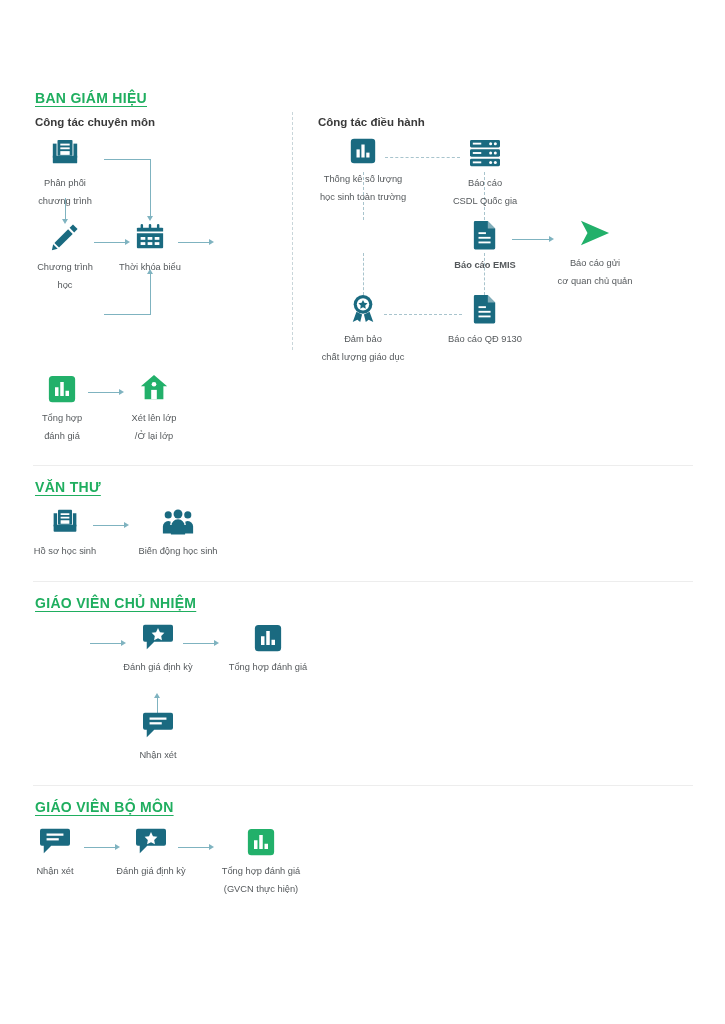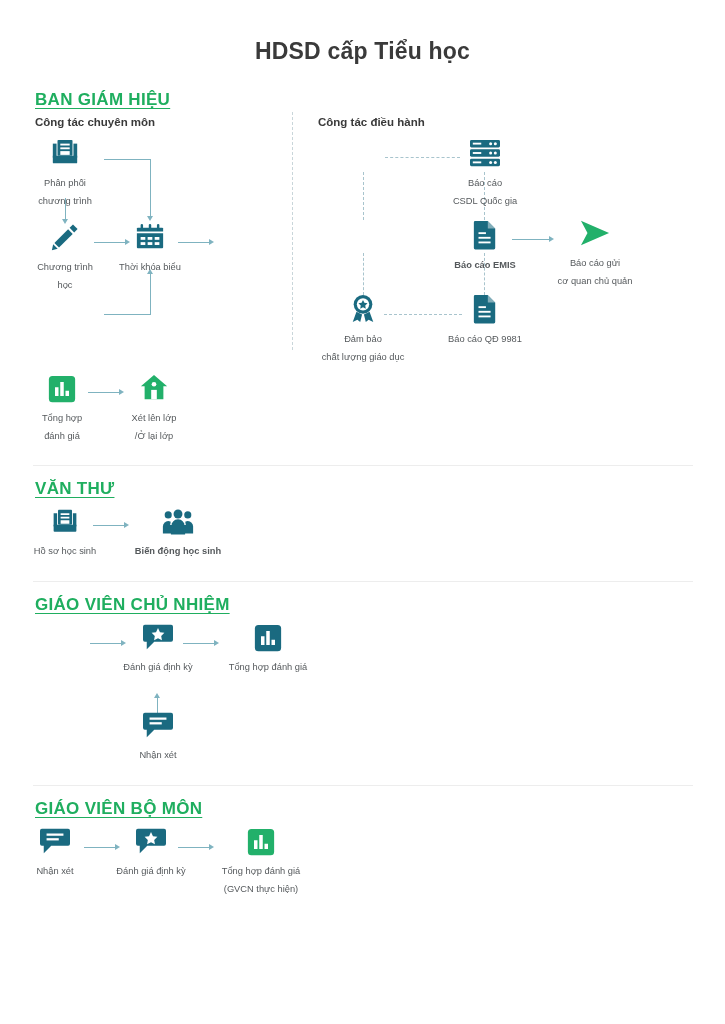--- a/index.html
+++ b/index.html
@@ -18,21 +18,21 @@
     top: 38px; left: 0; width: 725px;
     text-align: center;
     font-size: 23px;
     font-weight: bold;
     color: #3a3a3a;
     letter-spacing: 0.2px;
   }
 
   .section-header {
     position: absolute;
-    font-size: 17px;
+    font-size: 14px;
     font-weight: bold;
     color: #1fae5f;
     text-decoration: underline;
     text-underline-offset: 3px;
     letter-spacing: 0.3px;
   }
 
   .col-title {
     position: absolute;
     font-size: 11.5px;
@@ -87,21 +87,20 @@
     border-bottom: 5px solid #7fb3c0;
     border-left: 3.5px solid transparent;
     border-right: 3.5px solid transparent;
   }
 </style>
 </head>
 <body>
 
 <div class="page">
 
-  <div class="page-title">HDSD cấp Tiểu học</div>
 
   <div class="section-header" style="left:35px; top:90px;">BAN GIÁM HIỆU</div>
 
   <div class="col-title" style="left:35px; top:116px;">Công tác chuyên môn</div>
 
   <div class="col-title" style="left:318px; top:116px;">Công tác điều hành</div>
 
   <div class="vdivider" style="left:292px; top:112px; height:238px;"></div>
 
   <div class="conn v" style="left:65px; top:198px; height:22px;"></div>
@@ -201,20 +200,32 @@
   <div class="conn dash-h" style="left:385px; top:157px; width:75px;"></div>
   <div class="conn dash-v" style="left:363px; top:172px; height:48px;"></div>
   <div class="conn dash-v" style="left:484px; top:172px; height:48px;"></div>
   <div class="conn dash-v" style="left:363px; top:253px; height:42px;"></div>
   <div class="conn dash-v" style="left:484px; top:253px; height:42px;"></div>
   <div class="conn dash-h" style="left:384px; top:314px; width:78px;"></div>
 
   <div class="conn h" style="left:512px; top:239px; width:38px;"></div>
   <div class="arrowhead right" style="left:549px; top:235.5px;"></div>
 
+  <div class="node" style="left:305px; top:138px; width:116px;">
+    <span class="ico">
+      <svg width="26" height="26" viewBox="0 0 32 32">
+        <rect x="1" y="1" width="30" height="30" rx="4" fill="#1a6a80"></rect>
+        <rect x="8" y="14" width="4" height="10" fill="#ffffff"></rect>
+        <rect x="14" y="8" width="4" height="16" fill="#ffffff"></rect>
+        <rect x="20" y="18" width="4" height="6" fill="#ffffff"></rect>
+      </svg>
+    </span>
+    <span class="cap">Thống kê số lượng
+học sinh toàn trường</span>
+  </div>
 
   <div class="node" style="left:440px; top:138px; width:90px;">
     <span class="ico">
       <svg width="34" height="30" viewBox="0 0 36 32">
         <rect x="2" y="2" width="32" height="8" rx="1.5" fill="#1a6a80"></rect>
         <rect x="2" y="12" width="32" height="8" rx="1.5" fill="#1a6a80"></rect>
         <rect x="2" y="22" width="32" height="8" rx="1.5" fill="#1a6a80"></rect>
         <rect x="5" y="5" width="9" height="2" fill="#ffffff"></rect>
         <rect x="5" y="15" width="9" height="2" fill="#ffffff"></rect>
         <rect x="5" y="25" width="9" height="2" fill="#ffffff"></rect>
@@ -271,21 +282,21 @@
   <div class="node" style="left:442px; top:294px; width:86px;">
     <span class="ico">
       <svg width="26" height="30" viewBox="0 0 28 32">
         <path d="M3 1h14l8 8v21a1.5 1.5 0 0 1-1.5 1.5h-20A1.5 1.5 0 0 1 2 30V2.5A1.5 1.5 0 0 1 3 1z" fill="#1a6a80"></path>
         <path d="M17 1l8 8h-8z" fill="#ffffff" opacity="0.45"></path>
         <rect x="7" y="13" width="8" height="2" fill="#ffffff"></rect>
         <rect x="7" y="18" width="13" height="2" fill="#ffffff"></rect>
         <rect x="7" y="23" width="13" height="2" fill="#ffffff"></rect>
       </svg>
     </span>
-    <span class="cap">Báo cáo QĐ 9981</span>
+    <span class="cap">Báo cáo QĐ 9130</span>
   </div>
 
   <div class="divider" style="top:465px;"></div>
 
   <div class="section-header" style="left:35px; top:479px;">VĂN THƯ</div>
 
   <div class="conn h" style="left:93px; top:525px; width:32px;"></div>
   <div class="arrowhead right" style="left:124px; top:521.5px;"></div>
 
   <div class="node" style="left:22px; top:508px; width:86px;">
@@ -296,21 +307,21 @@
         <path d="M3 19h26v7a1 1 0 0 1-1 1H4a1 1 0 0 1-1-1z" fill="#1a6a80"></path>
         <rect x="8" y="2" width="16" height="17" rx="1" fill="#1a6a80"></rect>
         <rect x="11" y="6" width="10" height="2" fill="#ffffff"></rect>
         <rect x="11" y="10" width="10" height="2" fill="#ffffff"></rect>
         <rect x="11" y="14" width="10" height="4" fill="#ffffff"></rect>
       </svg>
     </span>
     <span class="cap">Hồ sơ học sinh</span>
   </div>
 
-  <div class="node" style="left:132px; top:508px; width:92px;font-weight:bold;">
+  <div class="node" style="left:132px; top:508px; width:92px;">
     <span class="ico">
       <svg width="32" height="28" viewBox="0 0 36 30">
         <circle cx="7" cy="7" r="4" fill="#1a6a80"></circle>
         <path d="M1 28v-8a6 6 0 0 1 12 0v8z" fill="#1a6a80"></path>
         <circle cx="29" cy="7" r="4" fill="#1a6a80"></circle>
         <path d="M23 28v-8a6 6 0 0 1 12 0v8z" fill="#1a6a80"></path>
         <circle cx="18" cy="6" r="5" fill="#1a6a80"></circle>
         <path d="M10 29v-9a8 8 0 0 1 16 0v9z" fill="#1a6a80"></path>
         <path d="M12.6 12.6a8 8 0 0 0-2.6 5.9" stroke="#ffffff" stroke-width="1.6" fill="none"></path>
         <path d="M23.4 12.6a8 8 0 0 1 2.6 5.9" stroke="#ffffff" stroke-width="1.6" fill="none"></path>

